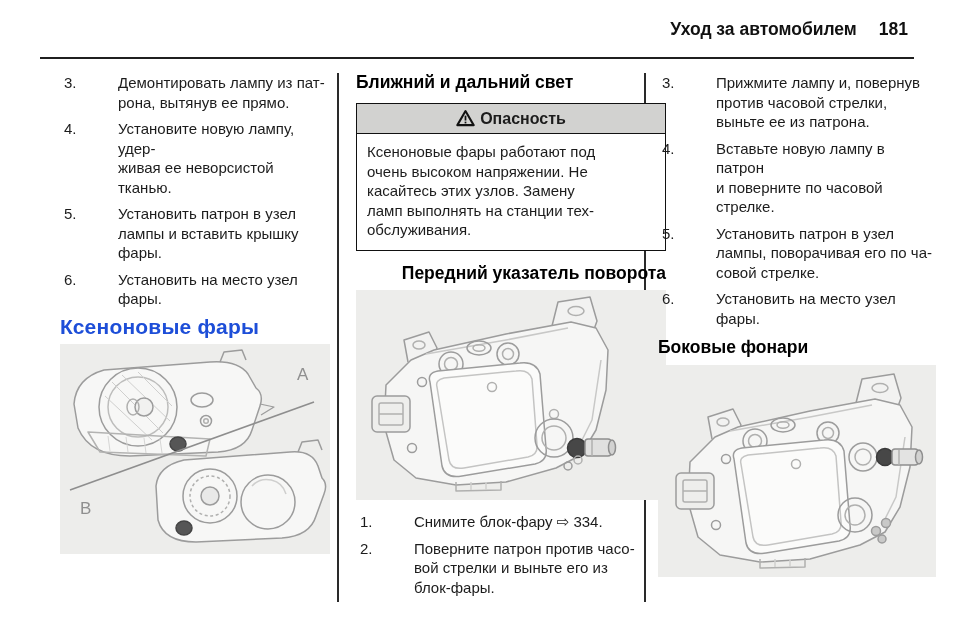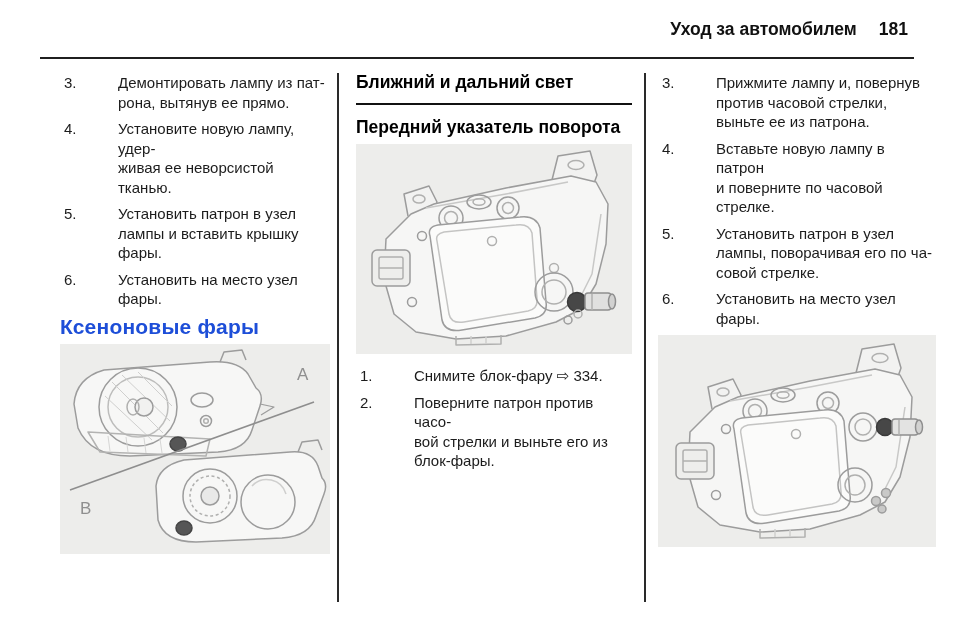--- a/index.html
+++ b/index.html
@@ -10,30 +10,30 @@
   }
   .header{position:absolute; top:19px; right:46px; display:flex; gap:22px;
     font-weight:bold; font-size:17.5px; color:#111;}
   .header-rule{position:absolute; top:57px; left:40px; right:40px;
     border-top:2px solid #1f1f1f;}
   .vdiv{position:absolute; top:73px; height:529px; width:1.5px; background:#2a2a2a;}
   .vdiv1{left:337px;} .vdiv2{left:644px;}
 
   .col{position:absolute; top:73px; font-size:15px; line-height:19.5px;}
   .col1{left:60px;  width:270px;}
-  .col2{left:356px; width:276px;}
+  .col2{left:356px; width:310px;}
   .col3{left:658px; width:278px;}
 
   ol.steps{list-style:none; margin:0; padding:0 0 0 4px;}
   li.step{display:grid; grid-template-columns:23px 1fr; margin-bottom:7px;}
   .step-t{white-space:pre-line;margin-left:31px;}
 
   h2.sec{font-size:21px; margin:8px 0 8px; color:#1d4ed8; letter-spacing:.2px;}
   h3.sub{font-size:17.5px; margin:0 0 10px; color:#000;}
-  h3.sub2{margin-top:13px; margin-bottom:0;}
+  h3.sub2{margin-top:13px; margin-bottom:0;text-align:right;}
   .col3 h3.sub3{margin-top:10px; margin-bottom:0;}
 
   .figure{background:#ededeb; margin-top:7px;}
   .figure svg{display:block;}
 
   .caption{margin:16px 0 0 2px; white-space:pre-line;}
   .caption b{color:#000;}
 
   .warnbox{border:1.5px solid #111; background:#fff;}
   .warnhead{background:#d2d2d0; border-bottom:1.5px solid #111;
@@ -133,20 +133,33 @@
         <text x="20" y="170" font-size="17" fill="#8f8f8f">B</text>
       </svg>
     </div>
 
   </div>
 
   <div class="col col2">
     <h3 class="sub">Ближний и дальний свет</h3>
 
     <div class="warnbox">
+      <div class="warnhead">
+        <svg width="19" height="18" viewBox="0 0 24 22">
+          <path d="M12 2.2 L22.3 20 L1.7 20 Z" fill="none" stroke="#111" stroke-width="2.6" stroke-linejoin="round"></path>
+          <rect x="10.9" y="8" width="2.2" height="6.2" fill="#111"></rect>
+          <rect x="10.9" y="15.6" width="2.2" height="2.2" fill="#111"></rect>
+        </svg>
+        <span>Опасность</span>
+      </div>
+      <div class="warnbody">Ксеноновые фары работают под
+очень высоком напряжении. Не
+касайтесь этих узлов. Замену
+ламп выполнять на станции тех-
+обслуживания.</div>
     </div>
 
     <h3 class="sub sub2">Передний указатель поворота</h3>
 
     <div class="figure">
       <svg width="274" height="210" viewBox="0 0 274 210">
         <g stroke="#9c9c9c" stroke-width="1.5" fill="none" stroke-linejoin="round">
 
           <path d="M196,36 L202,12 L234,7 L241,31 L236,45" fill="#f2f2f1"></path>
           <ellipse cx="220" cy="21" rx="8" ry="4.5" stroke="#b0b0af"></ellipse>
@@ -231,20 +244,21 @@
 совой стрелке.</span>
         </li>
 
         <li class="step">
           <span class="step-n">6.</span>
           <span class="step-t">Установить на место узел
 фары.</span>
         </li>
       </ol>
 
+    <h3 class="sub sub3">Боковые фонари</h3>
 
     <div class="figure">
       <svg width="278" height="212" viewBox="0 0 278 212">
         <g stroke="#9c9c9c" stroke-width="1.5" fill="none" stroke-linejoin="round">
 
           <path d="M198,38 L204,14 L236,9 L243,33 L238,47" fill="#f2f2f1"></path>
           <ellipse cx="222" cy="23" rx="8" ry="4.5" stroke="#b0b0af"></ellipse>
           <path d="M54,74 L50,52 L75,44 L83,60 L75,76" fill="#f2f2f1"></path>
           <ellipse cx="65" cy="57" rx="6" ry="4" stroke="#b0b0af"></ellipse>
 

